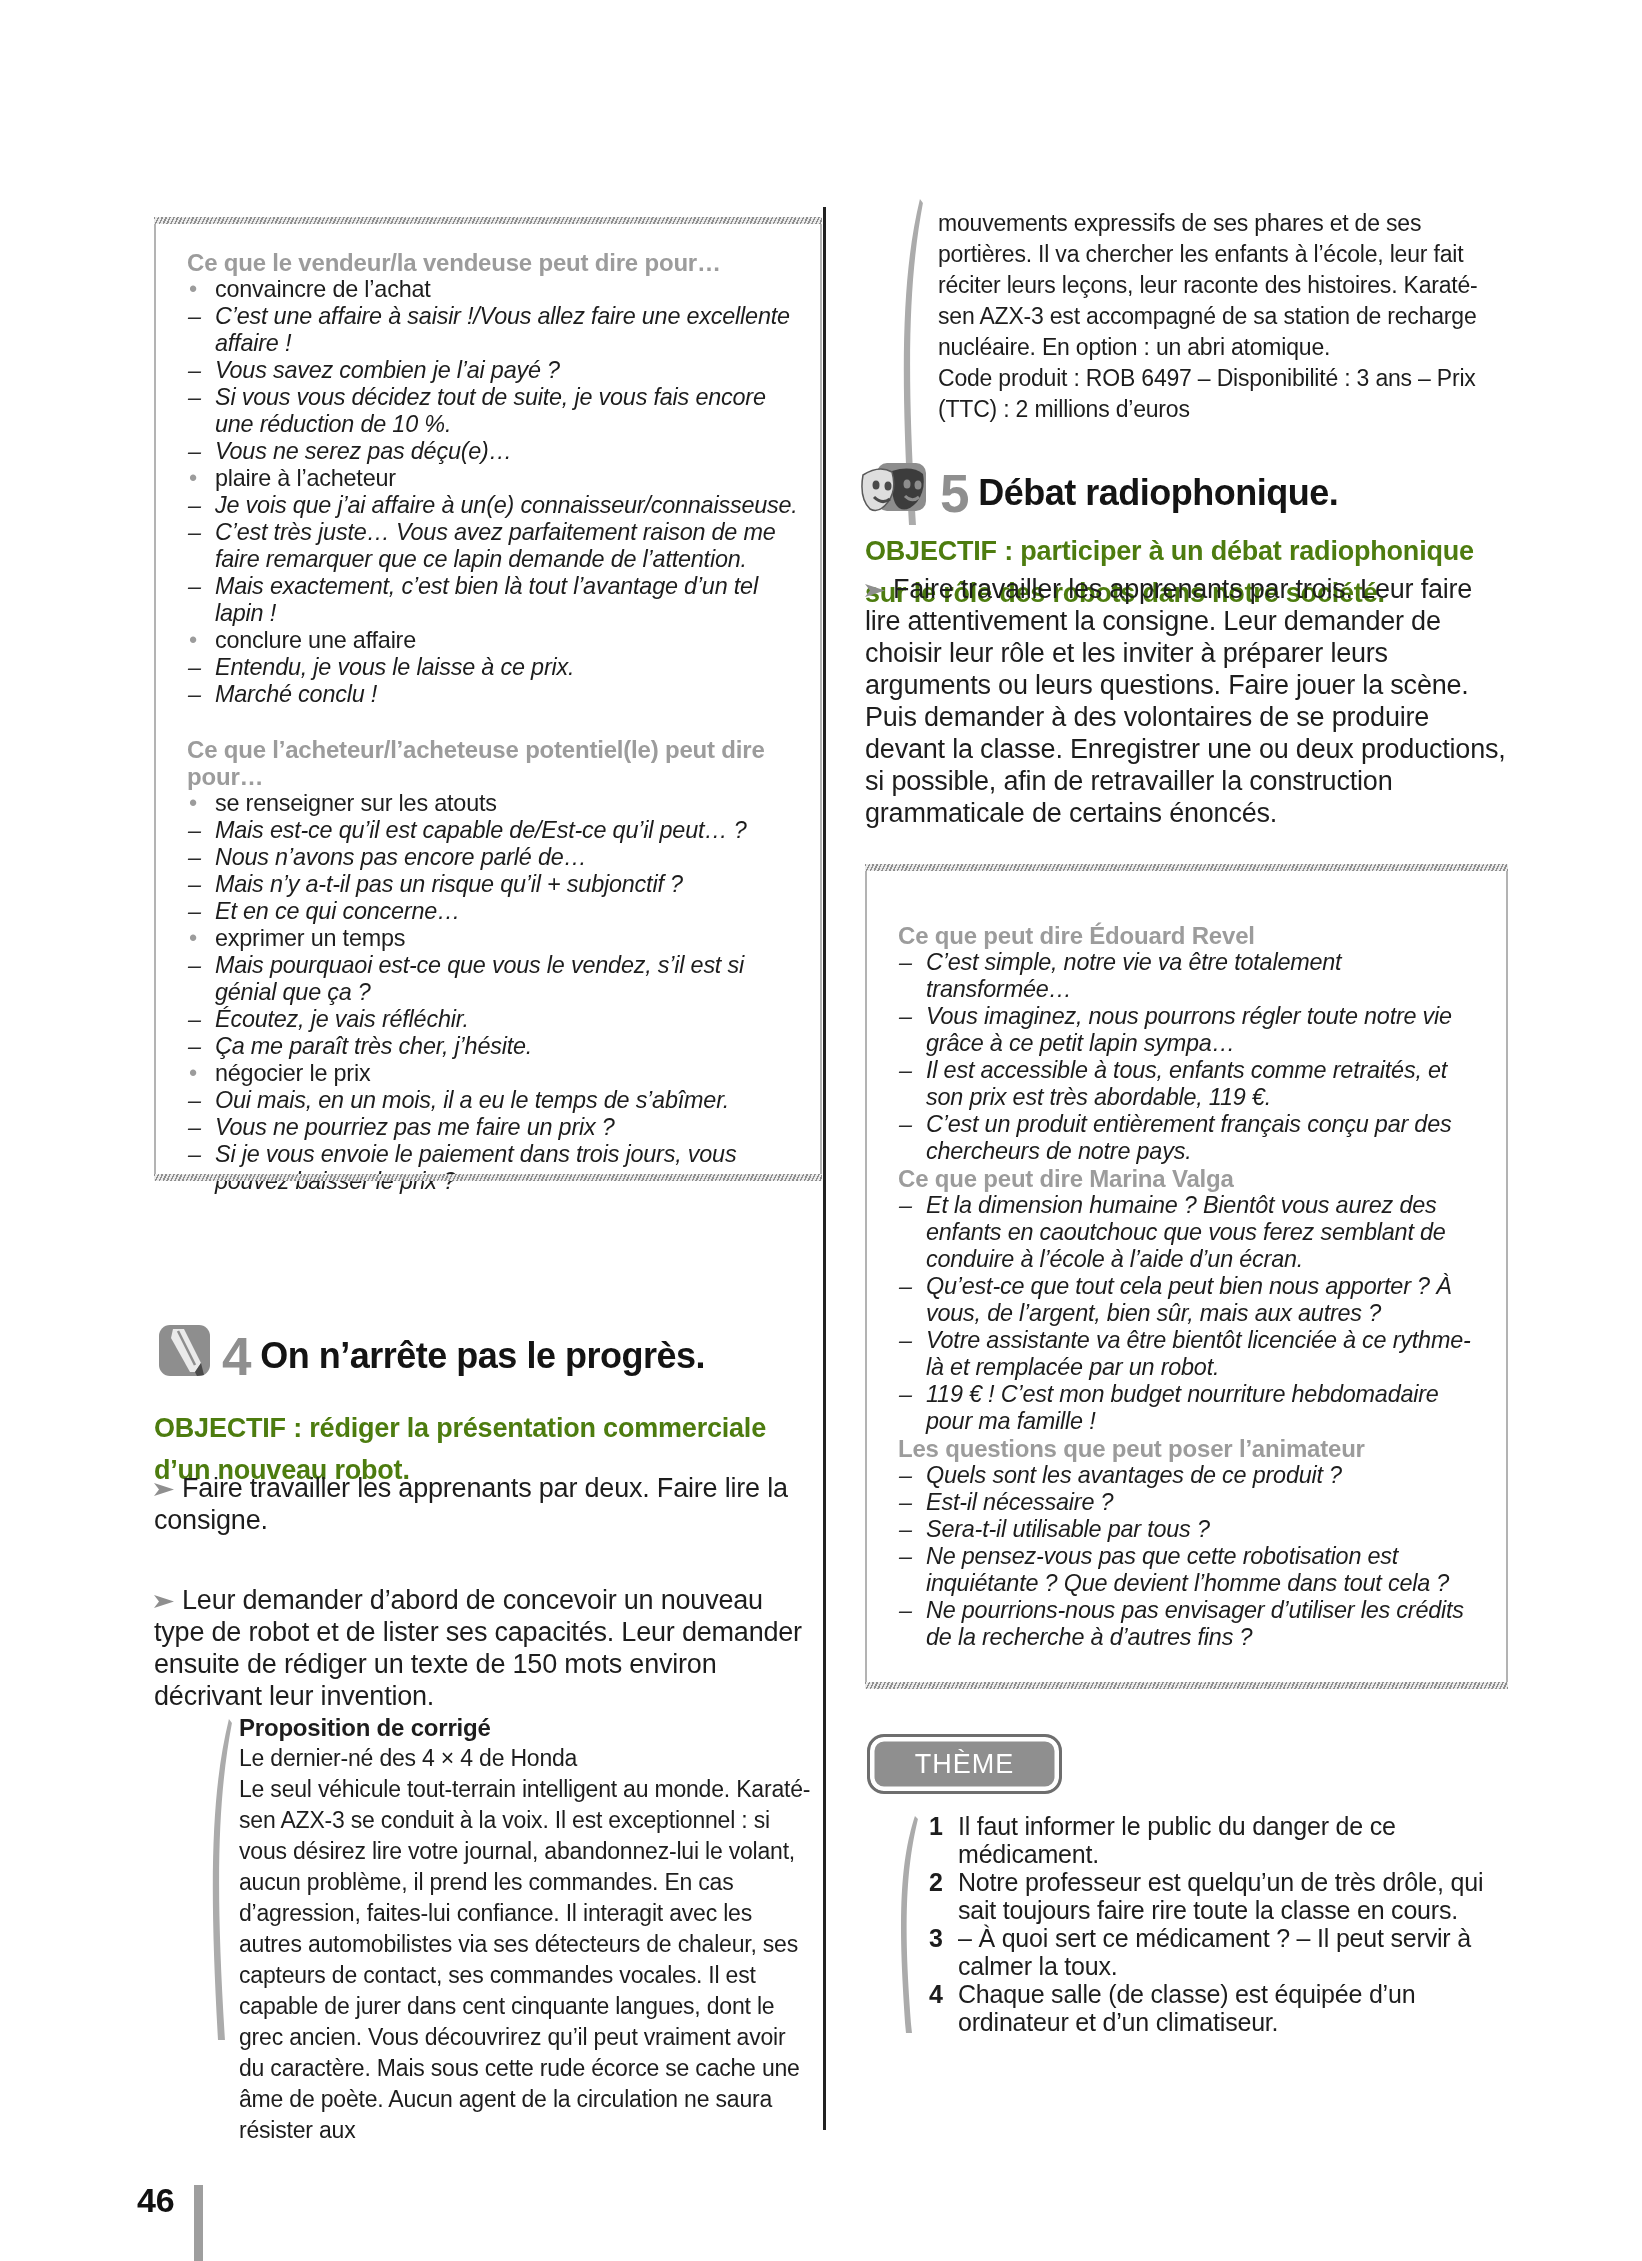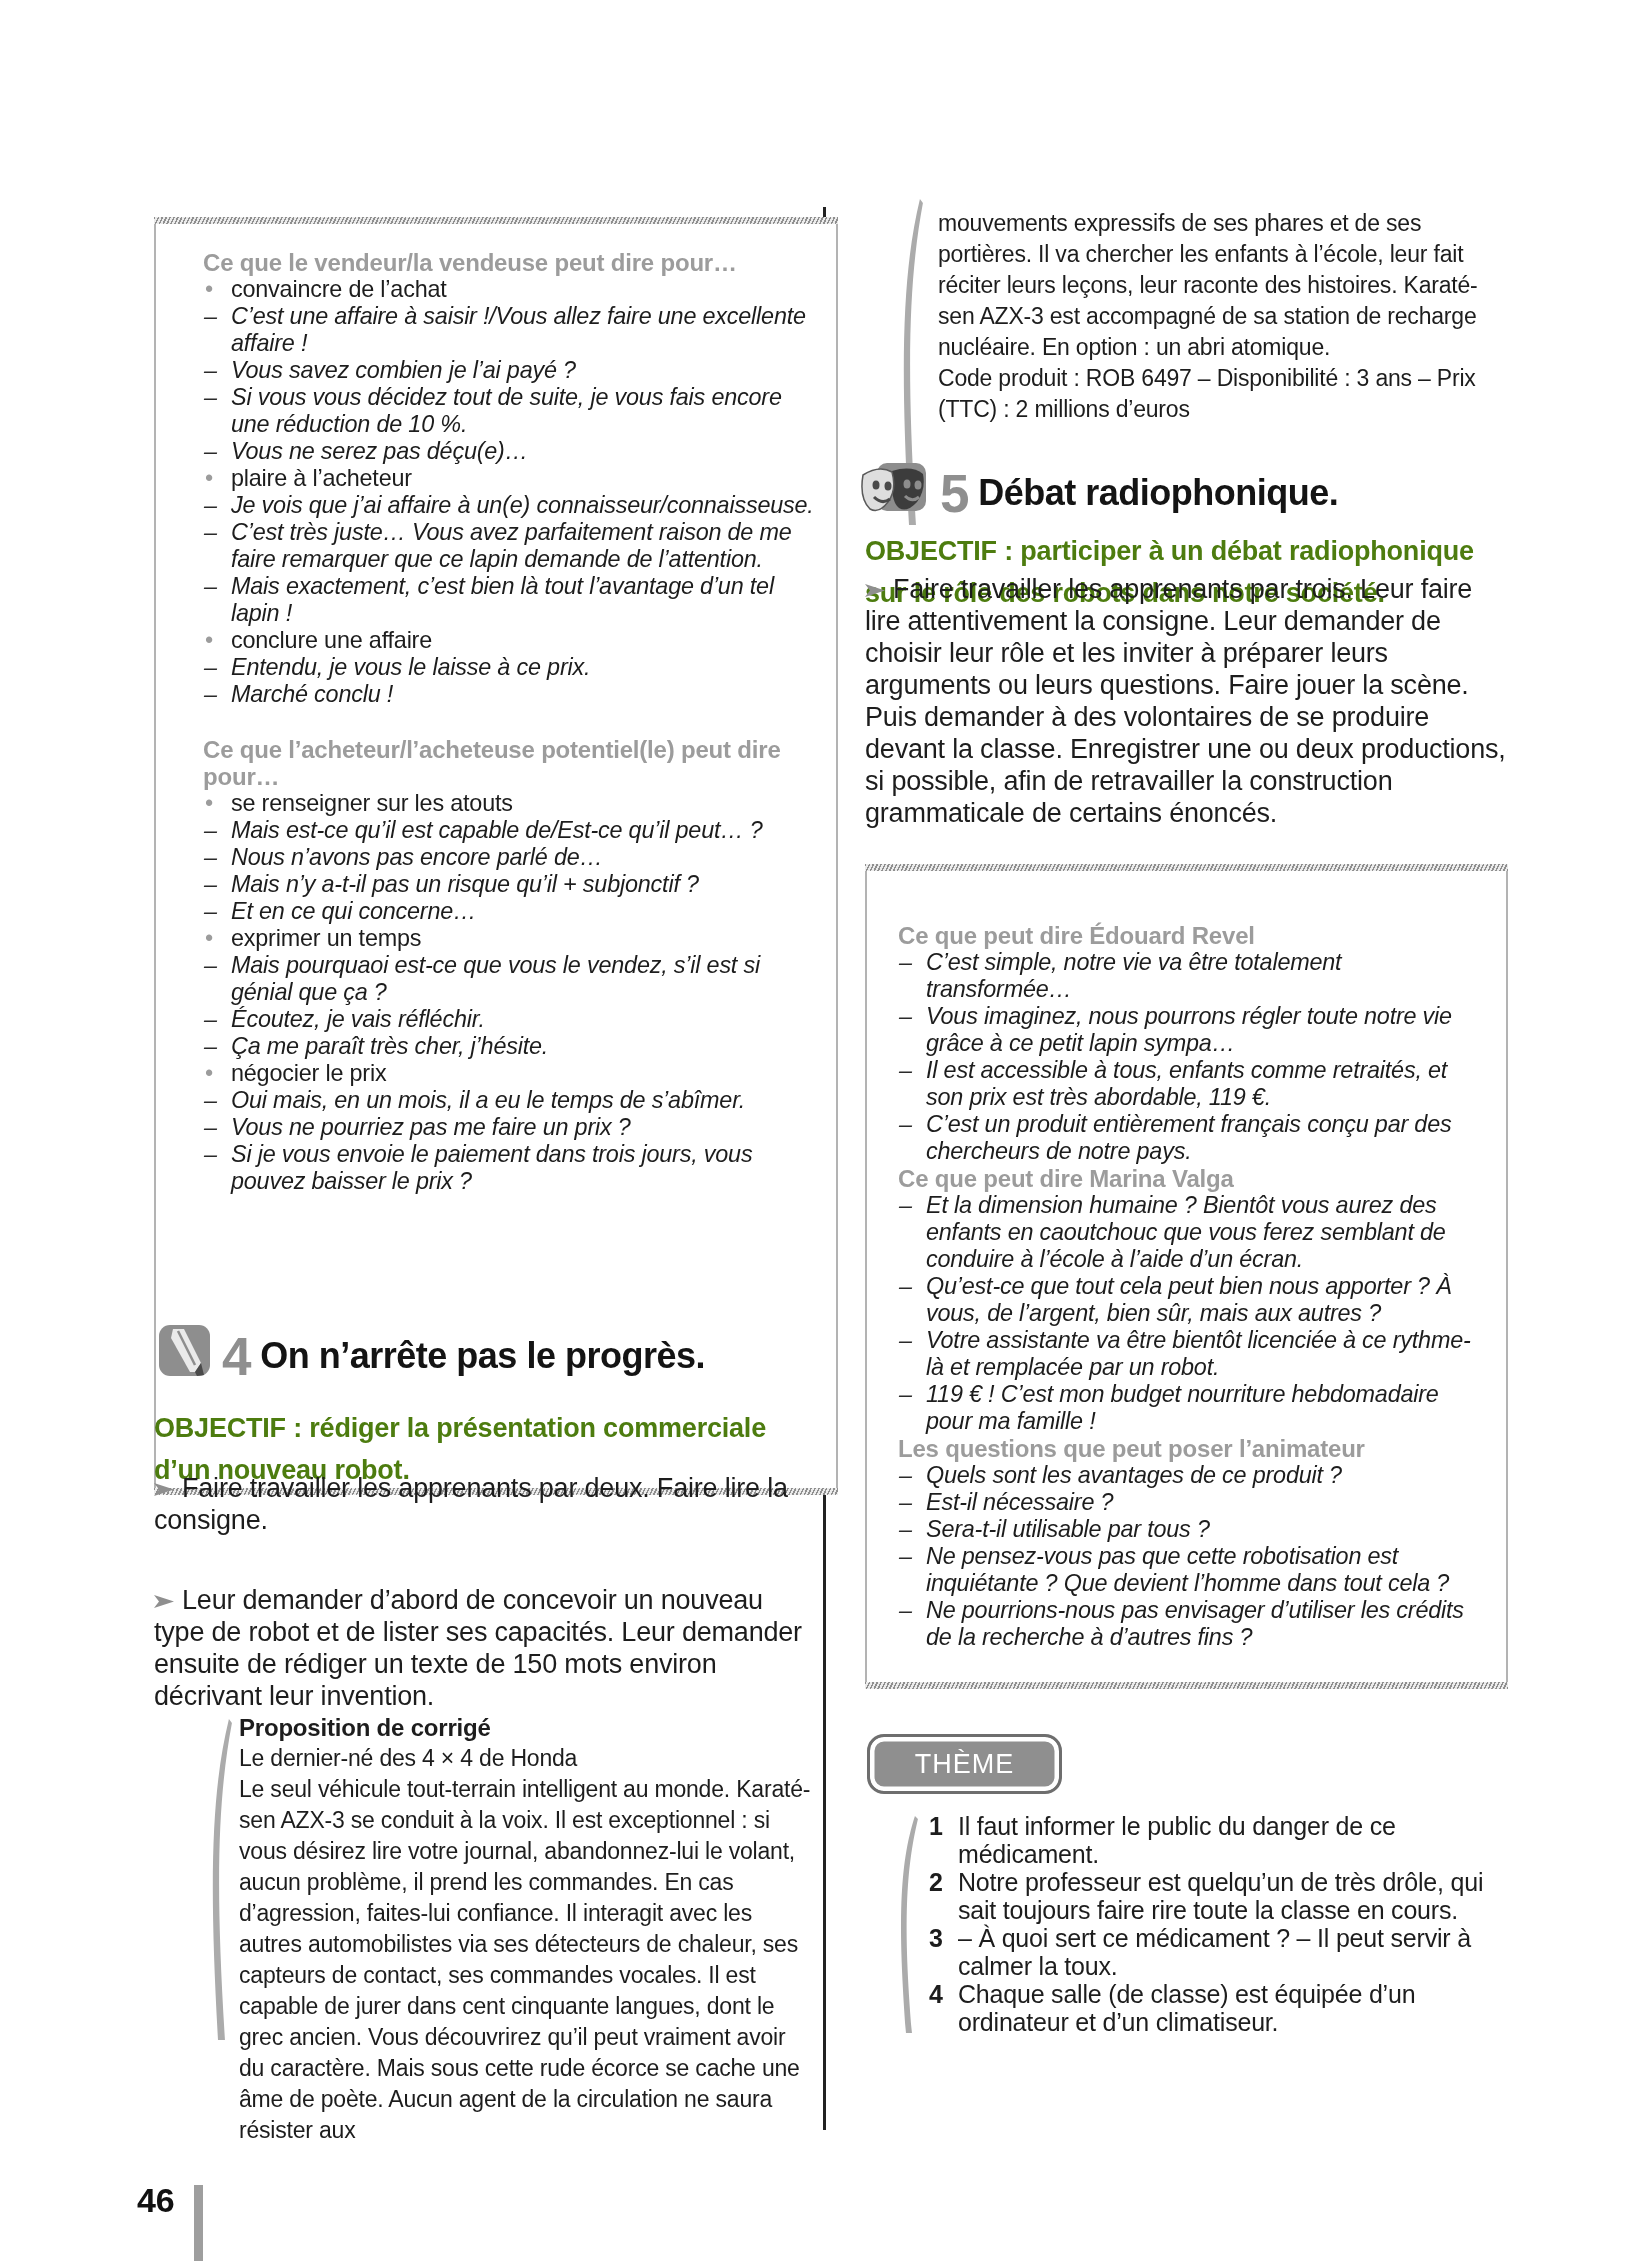--- a/index.html
+++ b/index.html
@@ -44,21 +44,21 @@
   .pagenum{position:absolute;left:137px;top:2181px;font-size:34px;font-weight:bold;color:#111;}
   .pagebar{position:absolute;left:194px;top:2185px;width:8.5px;height:76px;background:#9e9e9e;}
 </style>
 </head>
 <body>
 
 <div class="page">
 
   <div class="colrule"></div>
 
-  <div class="box" style="left:154px;top:217px;width:664px;height:1278px;padding-left:16px;">
+  <div class="box" style="left:154px;top:217px;width:664px;height:964px;">
     <div class="hatch top"></div>
     <div class="box-inner">
       <div class="box-h">Ce que le vendeur/la vendeuse peut dire pour…</div>
       <div class="item bullet">convaincre de l’achat</div>
       <div class="item dash">C’est une affaire à saisir !/Vous allez faire une excellente affaire !</div>
       <div class="item dash">Vous savez combien je l’ai payé ?</div>
       <div class="item dash">Si vous vous décidez tout de suite, je vous fais encore une réduction de 10 %.</div>
       <div class="item dash">Vous ne serez pas déçu(e)…</div>
       <div class="item bullet">plaire à l’acheteur</div>
       <div class="item dash">Je vois que j’ai affaire à un(e) connaisseur/connaisseuse.</div>

